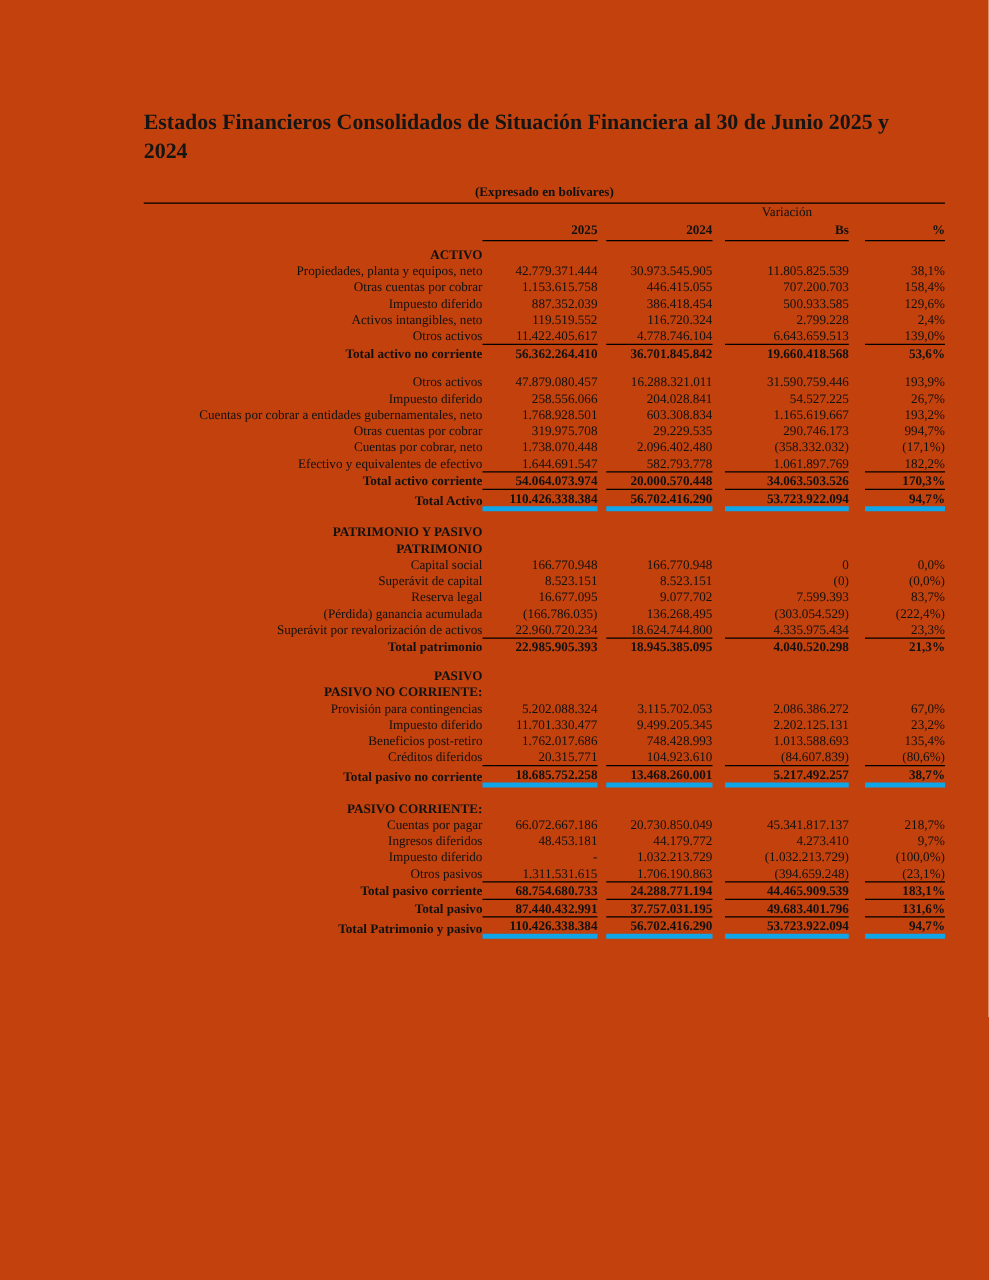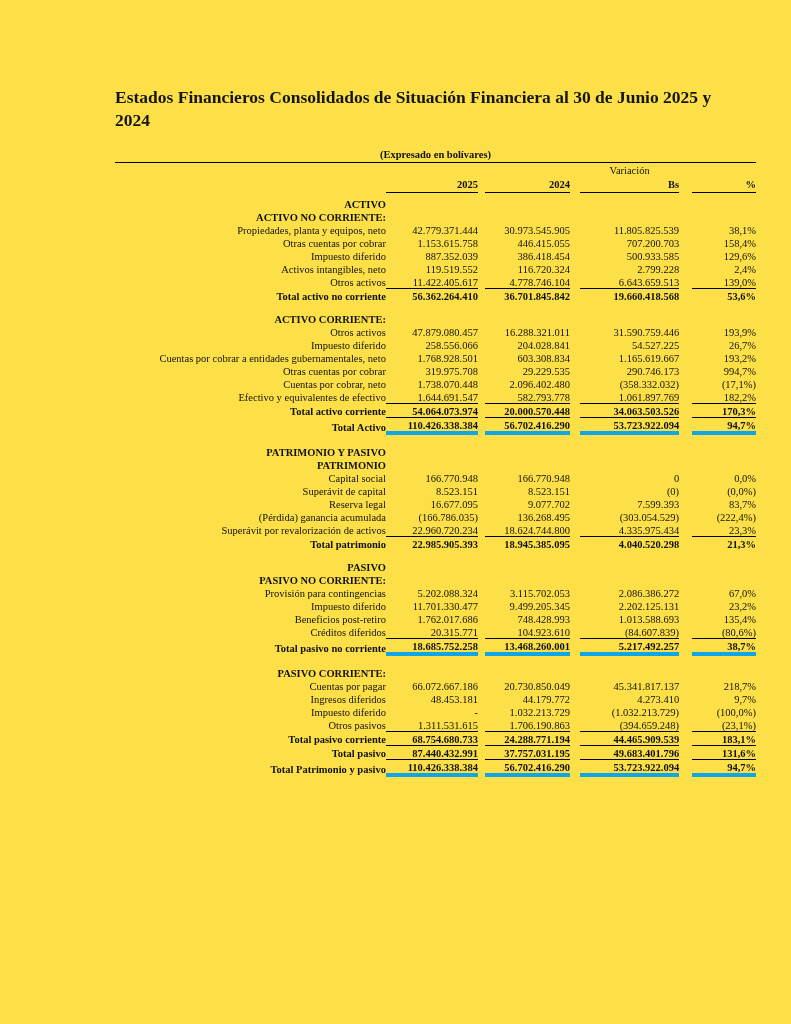--- a/index.html
+++ b/index.html
@@ -4,21 +4,21 @@
 <style>
   html, body {
     margin: 0;
     padding: 0;
     background: #ffffff;
   }
   .page {
     position: relative;
     width: 791px;
     height: 1024px;
-    background: #fde047;
+    background: #c2410c;
     font-family: "Liberation Serif", "DejaVu Serif", serif;
     color: #111111;
     overflow: hidden;
   }
   .content {
     position: absolute;
     left: 115px;
     top: 86px;
     width: 641px;
   }
@@ -133,30 +133,20 @@
           <tr class="section">
             <td class="lbl">ACTIVO</td>
             <td class="num"></td>
             <td class="gap"></td>
             <td class="num"></td>
             <td class="gap"></td>
             <td class="num"></td>
             <td class="gap"></td>
             <td class="num pct"></td>
           </tr>
-          <tr class="section">
-            <td class="lbl">ACTIVO NO CORRIENTE:</td>
-            <td class="num"></td>
-            <td class="gap"></td>
-            <td class="num"></td>
-            <td class="gap"></td>
-            <td class="num"></td>
-            <td class="gap"></td>
-            <td class="num pct"></td>
-          </tr>
           <tr class="item">
             <td class="lbl ind">Propiedades, planta y equipos, neto</td>
             <td class="num">42.779.371.444</td>
             <td class="gap"></td>
             <td class="num">30.973.545.905</td>
             <td class="gap"></td>
             <td class="num">11.805.825.539</td>
             <td class="gap"></td>
             <td class="num pct">38,1%</td>
           </tr>
@@ -205,30 +195,20 @@
             <td class="num">56.362.264.410</td>
             <td class="gap"></td>
             <td class="num">36.701.845.842</td>
             <td class="gap"></td>
             <td class="num">19.660.418.568</td>
             <td class="gap"></td>
             <td class="num pct">53,6%</td>
           </tr>
           <tr>
             <td class="spacer" colspan="8"></td>
-          </tr>
-          <tr class="section">
-            <td class="lbl">ACTIVO CORRIENTE:</td>
-            <td class="num"></td>
-            <td class="gap"></td>
-            <td class="num"></td>
-            <td class="gap"></td>
-            <td class="num"></td>
-            <td class="gap"></td>
-            <td class="num pct"></td>
           </tr>
           <tr class="item">
             <td class="lbl ind">Otros activos</td>
             <td class="num">47.879.080.457</td>
             <td class="gap"></td>
             <td class="num">16.288.321.011</td>
             <td class="gap"></td>
             <td class="num">31.590.759.446</td>
             <td class="gap"></td>
             <td class="num pct">193,9%</td>

